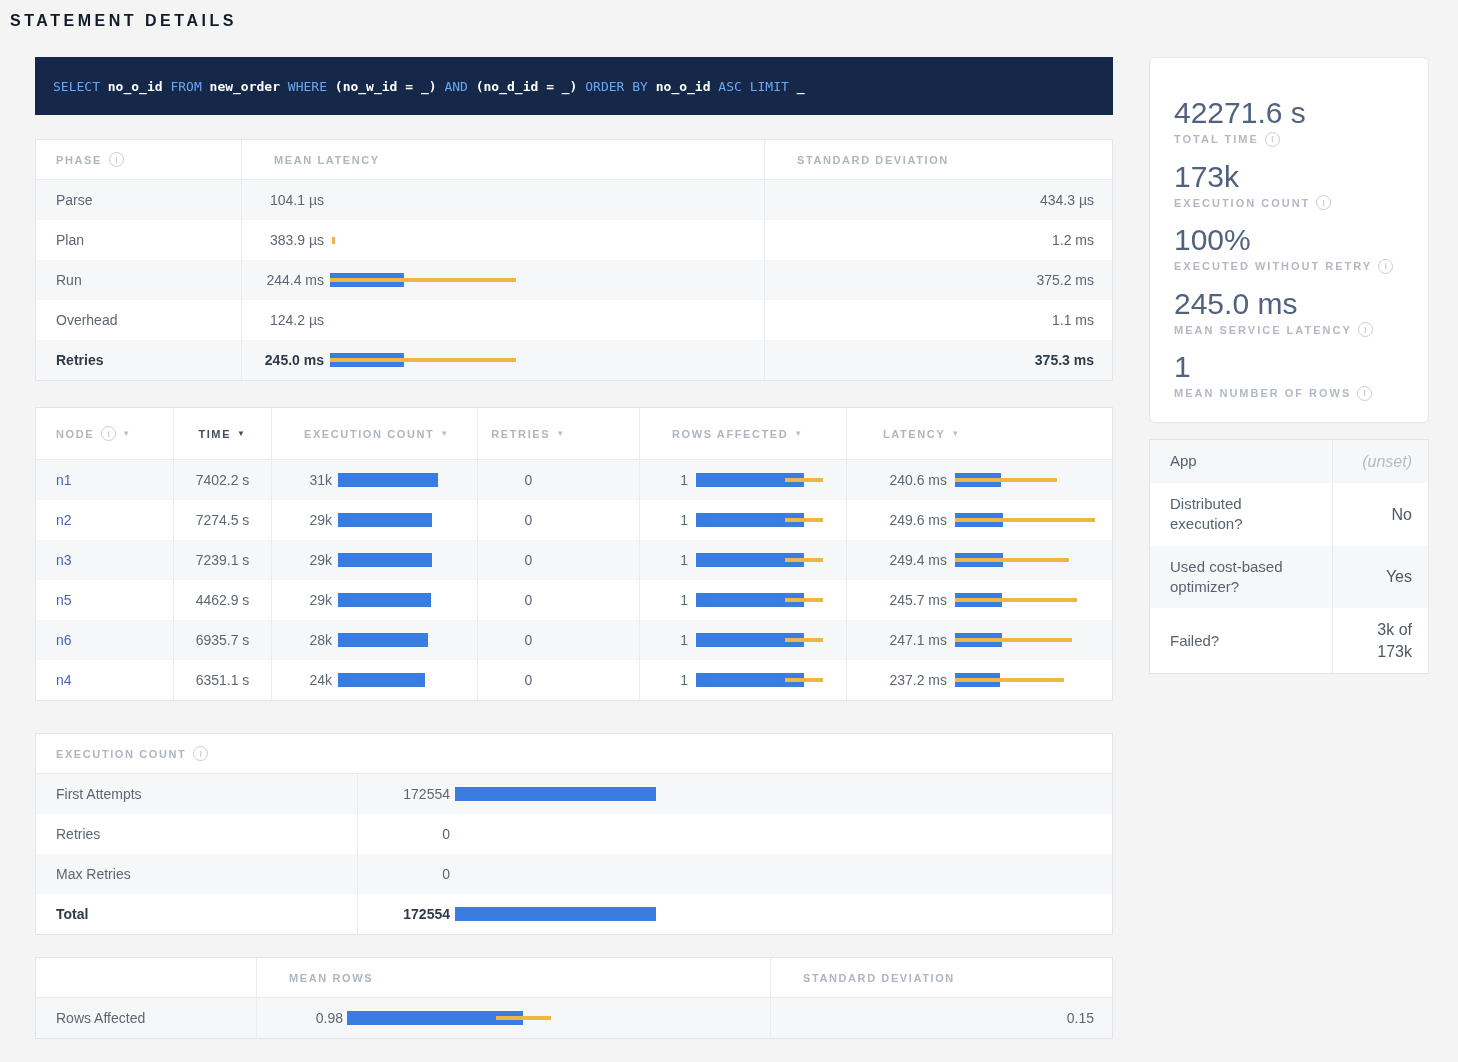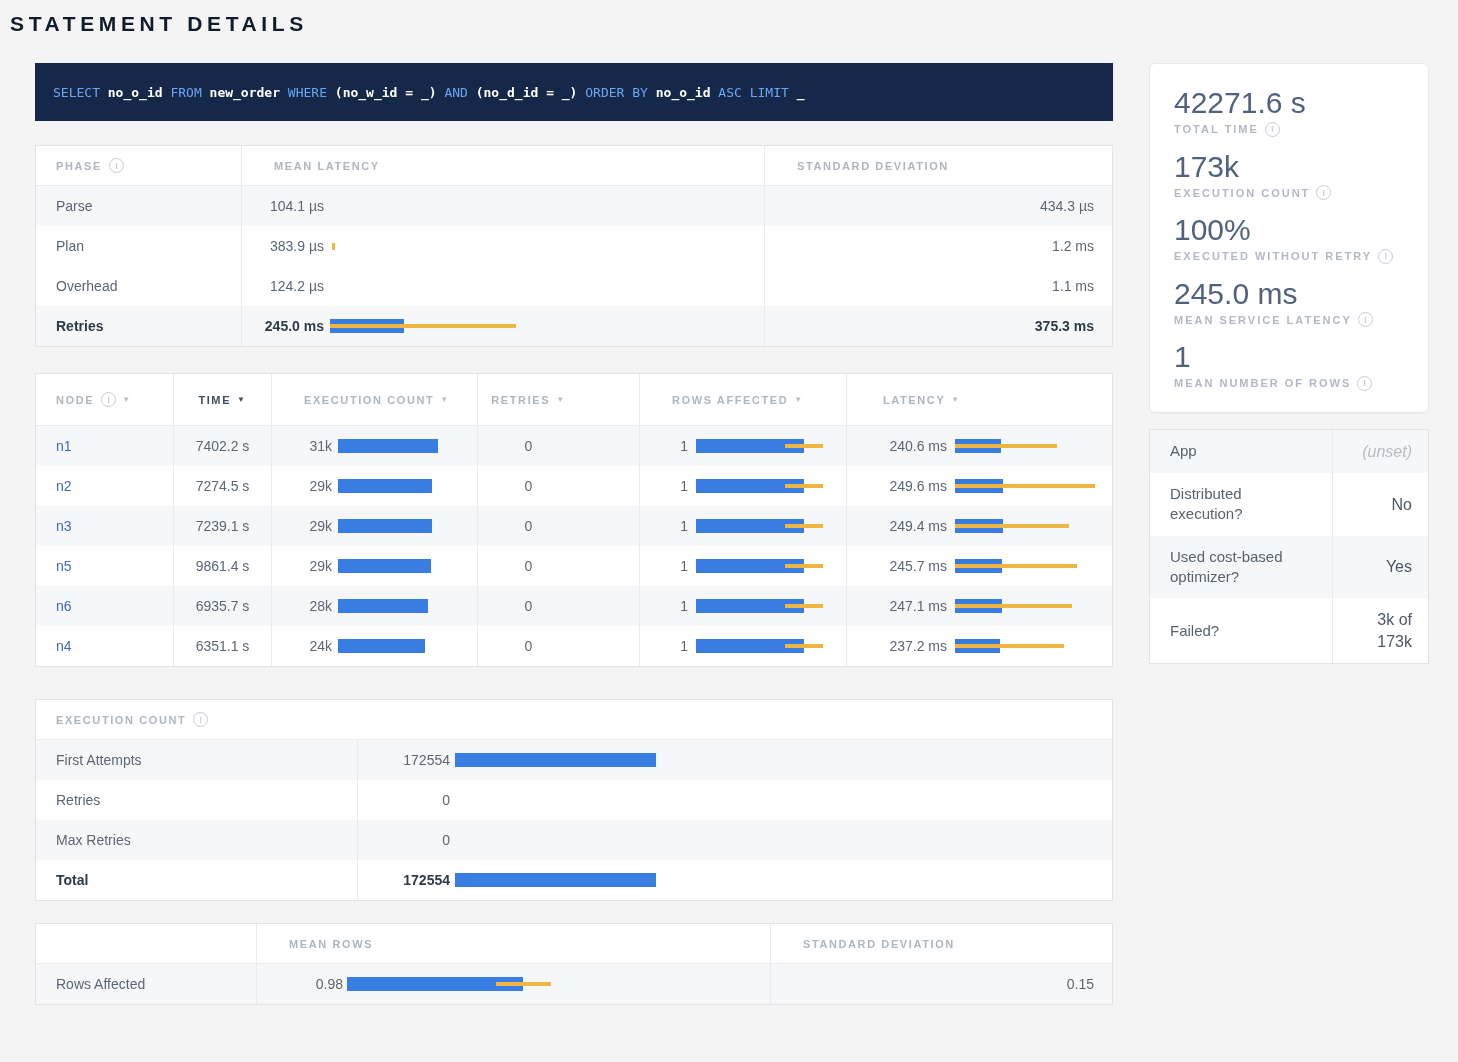--- a/index.html
+++ b/index.html
@@ -8,21 +8,21 @@
     --border:#e2e4e8;
     --vline:#e9ebee;
     --stripe:#f6f7f8;
     --txt:#5c6773;
     --head:#aeb6c0;
     --dark:#2e3a46;
   }
   *{box-sizing:border-box;margin:0;padding:0}
   html,body{background:#f4f4f5;font-family:"Liberation Sans",sans-serif;color:var(--txt)}
   body{width:1458px;padding:8px 30px 18px 10px}
-  h1{font-size:21px;font-weight:700;color:#101c2b;letter-spacing:0.22em;margin:4px 0 27px 0}
+  h1{font-size:16px;font-weight:700;color:#101c2b;letter-spacing:0.22em;margin:4px 0 27px 0}
   .layout{display:flex;align-items:flex-start}
   .main-col{margin-left:25px;width:1078px;flex:none}
   .right-col{margin-left:36px;width:280px;flex:none}
 
   
   .sql-box{background:#152849;height:58px;display:flex;align-items:center;padding:0 18px;margin-bottom:24px}
   .sql-box code{font-family:"DejaVu Sans Mono","Liberation Mono",monospace;font-size:13px;color:#fff;white-space:nowrap}
   .sql-kw{color:#6aa6f2;font-weight:400}
   .sql-id{color:#ffffff;font-weight:700}
 
@@ -64,21 +64,21 @@
   .tick{width:3px;height:7px;background:var(--bar-yellow);flex:none;margin-left:2px}
   .retpad{padding-right:60px}
 
   .info-icon{display:inline-flex;align-items:center;justify-content:center;width:15px;height:15px;border:1px solid #c8cdd5;border-radius:50%;font-size:9px;font-weight:400;color:#b7bec8;margin-left:7px;letter-spacing:0;flex:none;cursor:default}
   .arrow{font-size:8px;color:#b9c0c9;margin-left:6px;flex:none}
   .hc-dark{color:#3e4e60}
   .hc-dark .arrow{color:#3e4e60}
   .node-link{color:#4565c0;text-decoration:none;cursor:pointer}
 
   
-  .stats-card{background:#fff;border:1px solid #e6e8ea;border-radius:6px;padding:22px 24px 8px;box-shadow:0 1px 2px rgba(0,0,0,0.03)}
+  .stats-card{background:#fff;border:1px solid #e6e8ea;border-radius:6px;padding:38px 24px 8px;box-shadow:0 1px 2px rgba(0,0,0,0.03)}
   .stat{margin-bottom:13px}
   .stat-value{font-size:30px;color:#51627e;line-height:1.15;margin-bottom:1px}
   .stat-label{display:flex;align-items:center;font-size:11px;font-weight:700;letter-spacing:2px;color:#b2b9c4;text-transform:uppercase}
   .stat-label .info-icon{margin-left:6px}
   .details-card{background:#fff;border:1px solid var(--border);margin-top:16px}
   .d-row{display:grid;grid-template-columns:1fr 96px;align-items:center}
   .d-row.stripe{background:var(--stripe)}
   .d-label{padding:11px 14px 11px 20px;font-size:15px;color:#57636f;line-height:1.35}
   .d-value{border-left:1px solid var(--vline);align-self:stretch;display:flex;align-items:center;justify-content:flex-end;padding:11px 16px 11px 6px;font-size:16px;color:#4d5864;text-align:right;line-height:1.35}
   .d-muted{font-style:italic;color:#b6bcc4}
@@ -118,20 +118,31 @@
             <div class="cell right vline">434.3 µs</div>
           </div>
           <div class="t-row phase-grid">
             <div class="cell first">Plan</div>
             <div class="cell vline">
               <span class="num val-mean">383.9 µs</span>
               <span class="tick"></span>
             </div>
             <div class="cell right vline">1.2 ms</div>
           </div>
+          <div class="t-row phase-grid stripe">
+            <div class="cell first">Run</div>
+            <div class="cell vline">
+              <span class="num val-mean">244.4 ms</span>
+              <span class="bar-wrap" style="width: 186px;">
+                <span class="bar-blue" style="width: 74px;"></span>
+                <span class="bar-yellow" style="left: 0px; width: 186px;"></span>
+              </span>
+            </div>
+            <div class="cell right vline">375.2 ms</div>
+          </div>
           <div class="t-row phase-grid">
             <div class="cell first">Overhead</div>
             <div class="cell vline">
               <span class="num val-mean">124.2 µs</span>
             </div>
             <div class="cell right vline">1.1 ms</div>
           </div>
           <div class="t-row phase-grid stripe">
             <div class="cell first bold">Retries</div>
             <div class="cell vline">
@@ -253,21 +264,21 @@
               <span class="bar-wrap" style="width: 114px;">
                 <span class="bar-blue" style="width: 48px;"></span>
                 <span class="bar-yellow" style="left: 0px; width: 114px;"></span>
               </span>
             </div>
           </div>
           <div class="t-row node-grid">
             <div class="cell first">
               <a class="node-link" href="#">n5</a>
             </div>
-            <div class="cell center vline">9861.4 s</div>
+            <div class="cell center vline">4462.9 s</div>
             <div class="cell vline">
               <span class="num val-exec">29k</span>
               <span class="bar-wrap" style="width: 93px;">
                 <span class="bar-blue" style="width: 93px;"></span>
               </span>
             </div>
             <div class="cell center vline retpad">0</div>
             <div class="cell vline">
               <span class="num val-rows">1</span>
               <span class="bar-wrap" style="width: 127px;">

